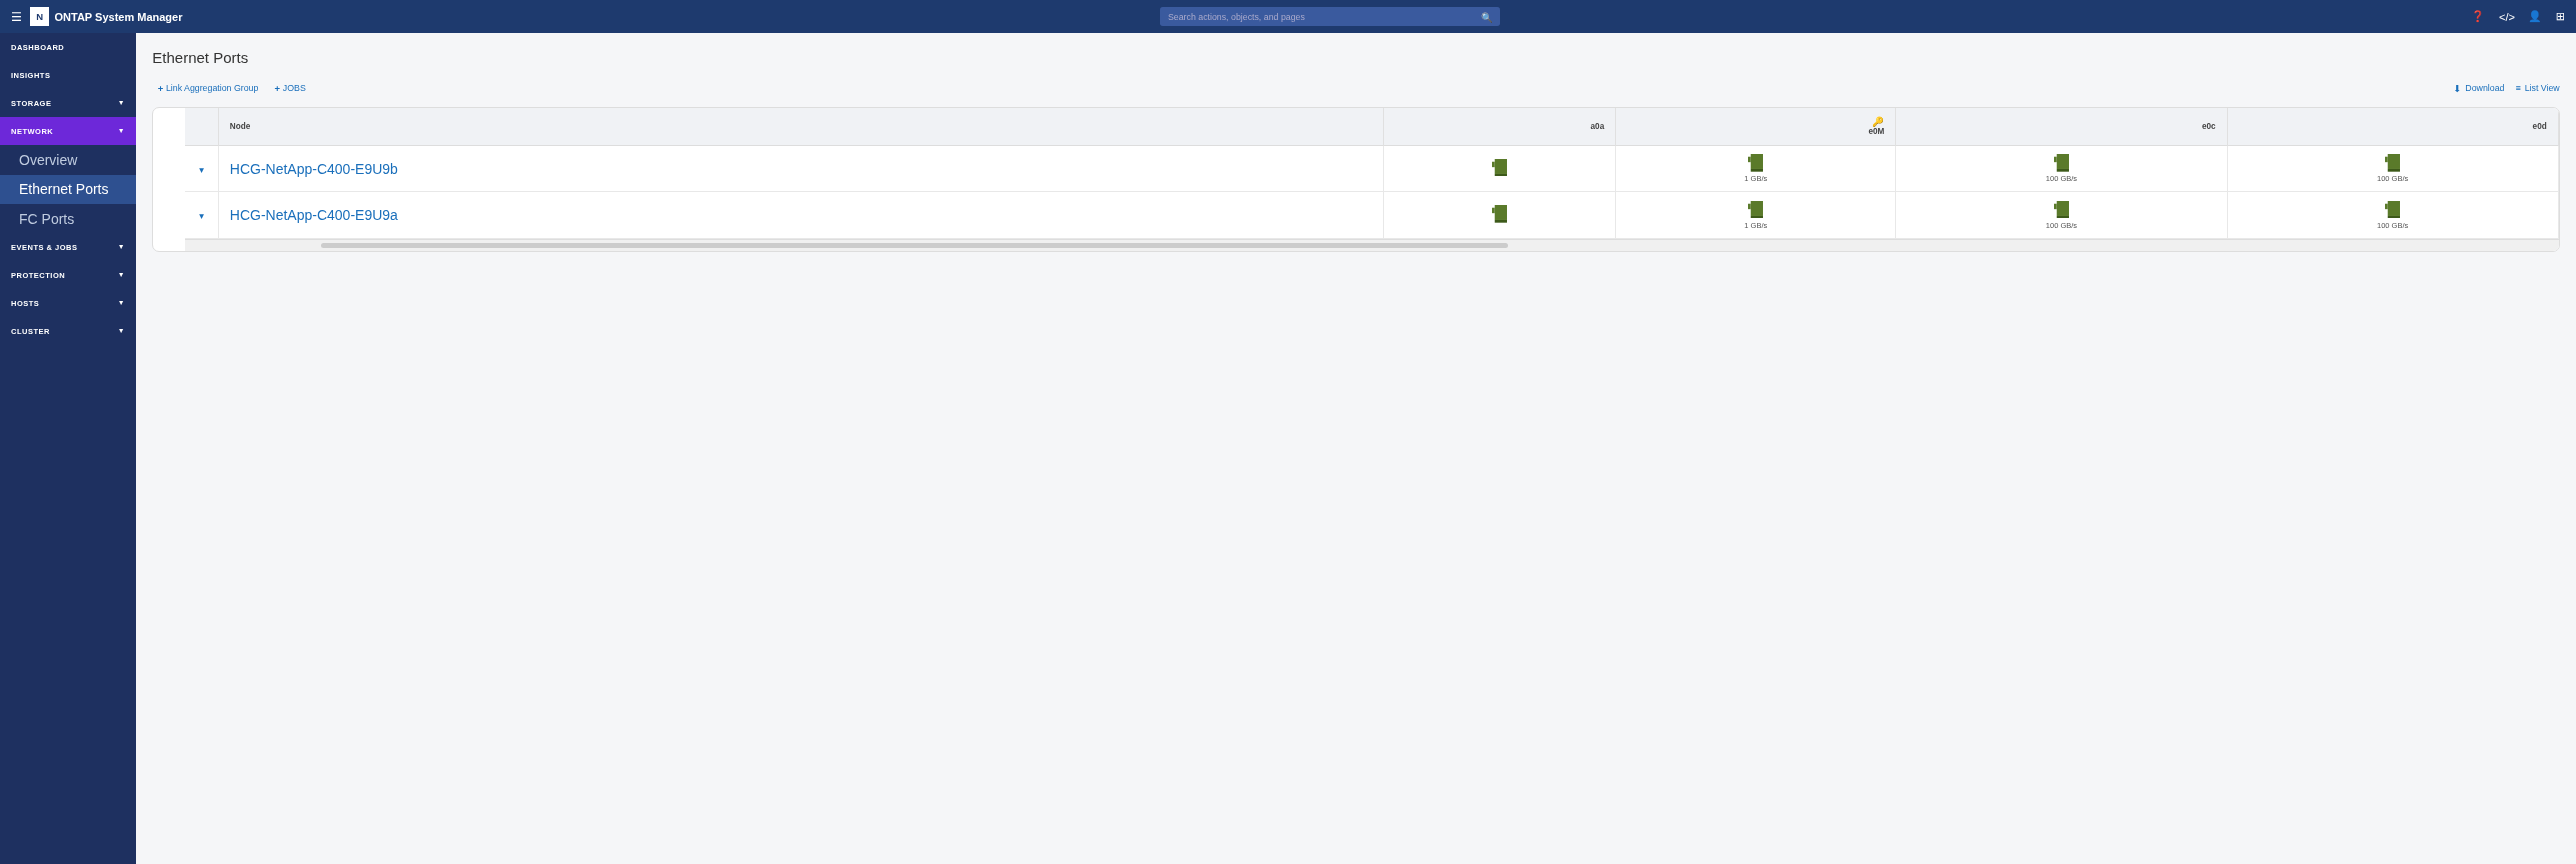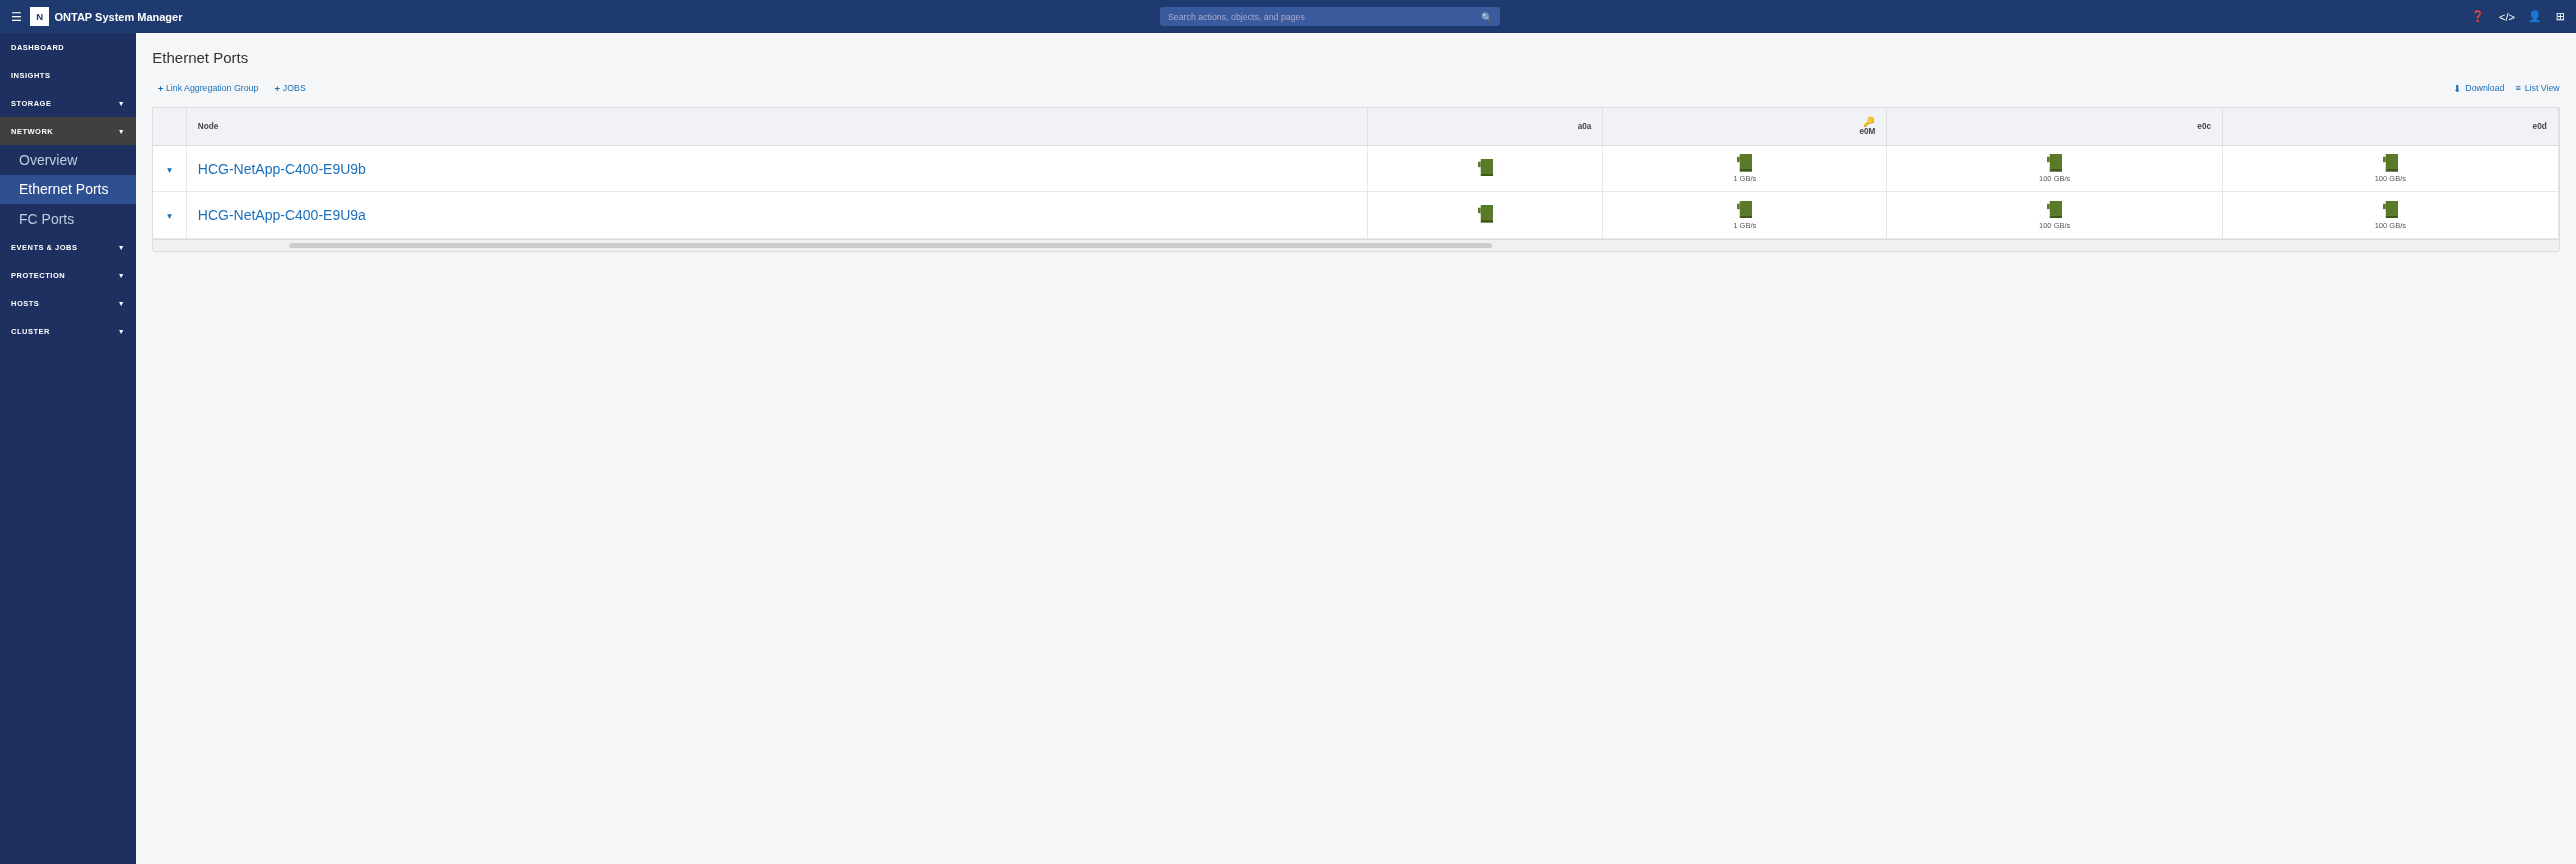--- a/index.html
+++ b/index.html
@@ -64,25 +64,24 @@
       display: flex;
       flex-direction: column;
     }
     .sidebar-item {
       padding: 9.5px 11px;
       font-size: 7.5px;
       font-weight: bold;
       letter-spacing: 0.5px;
       cursor: pointer;
       display: flex;
-      align-items: center;
       justify-content: space-between;
       text-transform: uppercase;
     }
-    .sidebar-item.active-section { background-color: #404040; }
+    .sidebar-item.active-section { background-color: #6d28d9; }
     .sidebar-sub-item {
       padding: 6.8px 11px 6.8px 19px;
       font-size: 14px;
       cursor: pointer;
       color: #c0cce0;
     }
     .sidebar-sub-item.active {
       background-color: #2e5090;
       color: white;
     }
@@ -135,22 +134,23 @@
     .list-view-btn {
       display: flex; align-items: center; gap: 4.1px;
       color: #1a6fbb; font-size: 8.8px; cursor: pointer;
       border: none; background: none;
     }
 
     
     .table-container {
       background: white;
       border: 0.7px solid #ddd;
-      border-radius: 2px;
+      border-radius: 7px;
       overflow-x: auto;
+      padding-left: 32px;
     }
     table {
       width: 100%;
       border-collapse: collapse;
       min-width: 612px;
     }
     thead tr {
       background: #f0f2f5;
       border-bottom: 0.7px solid #ddd;
     }

